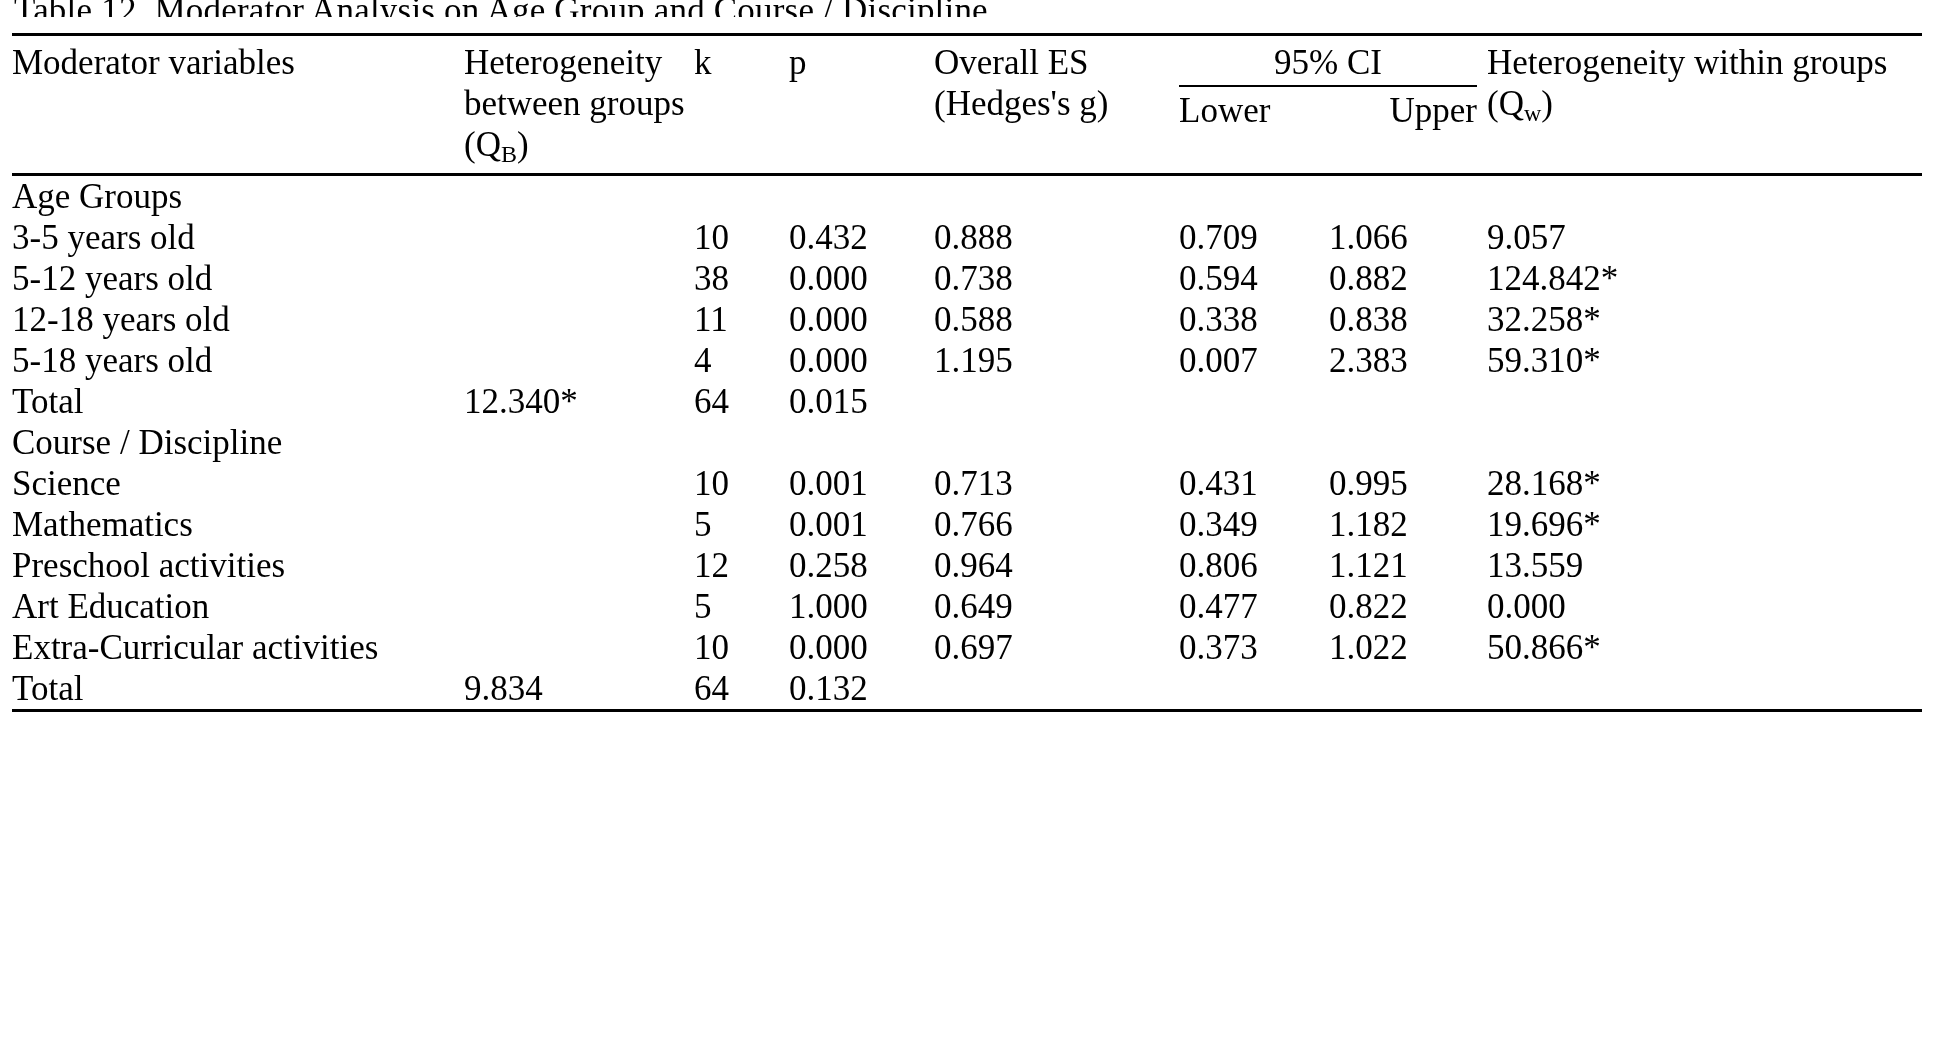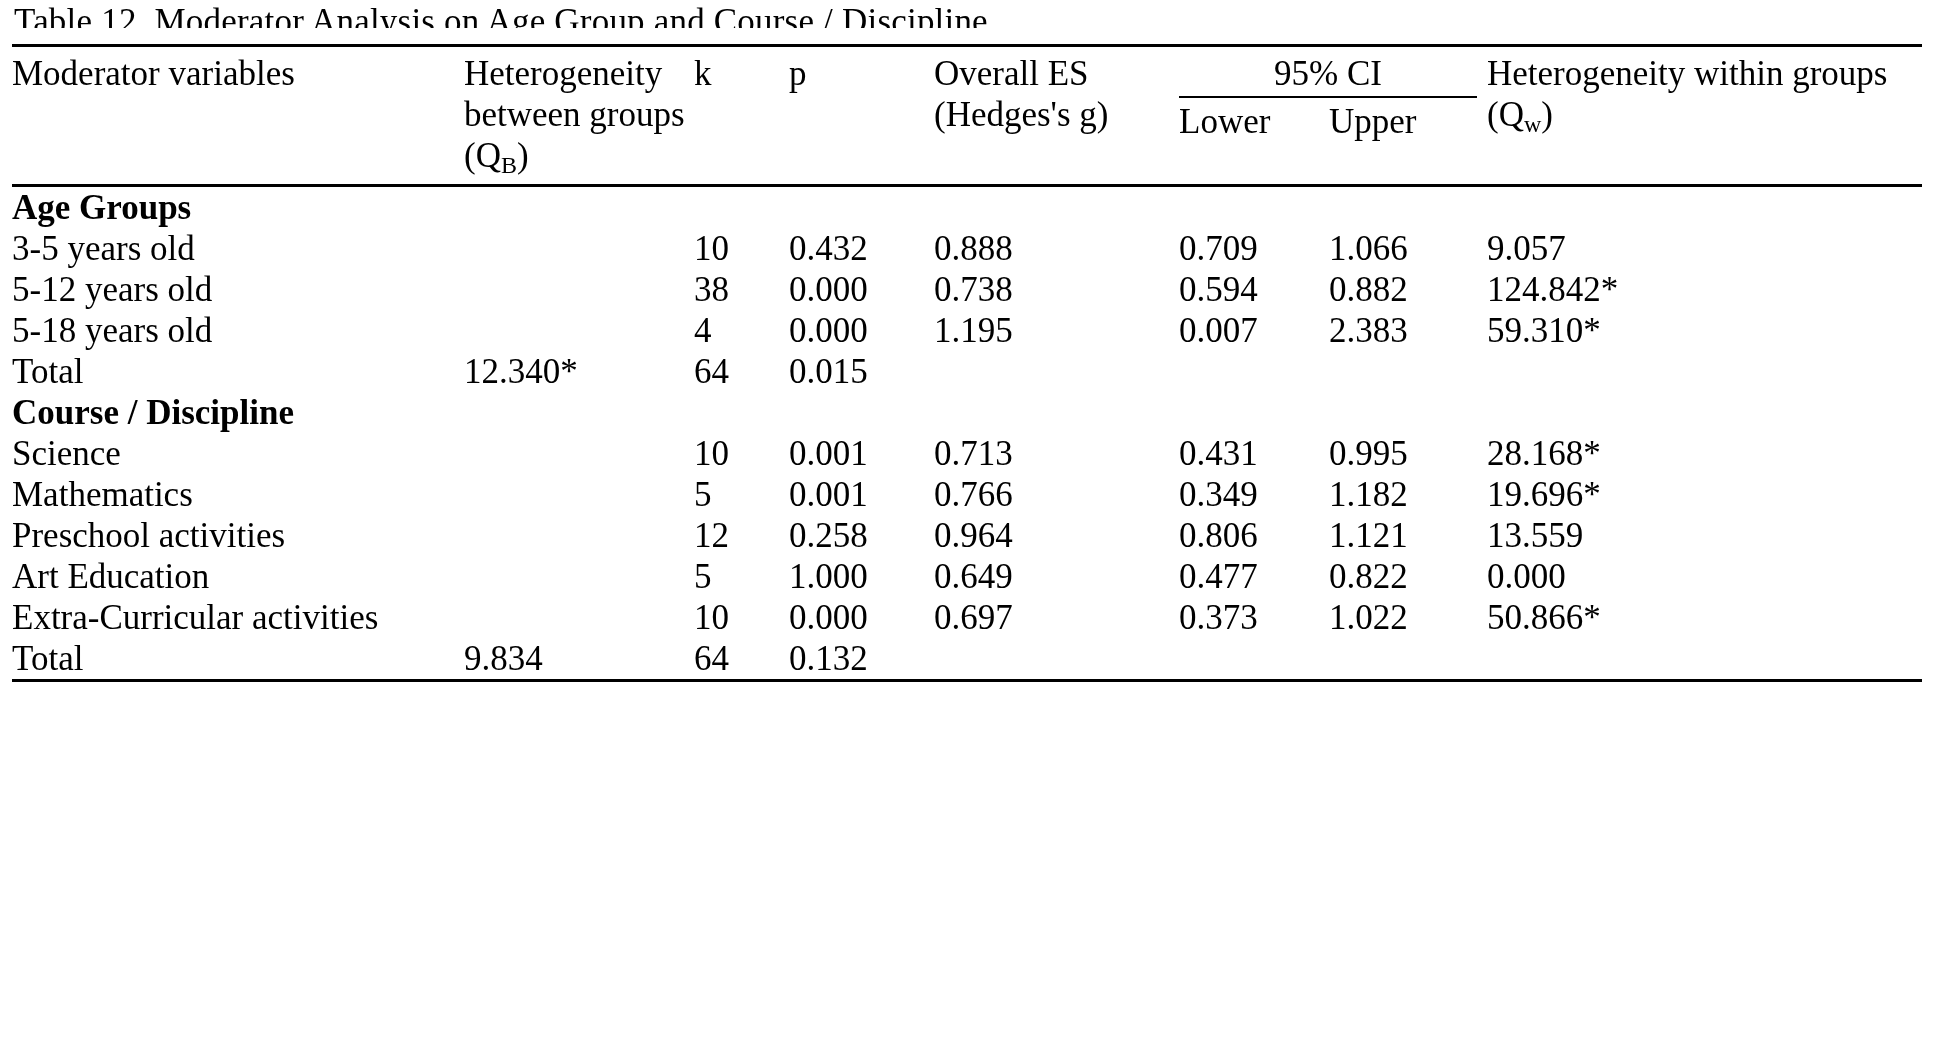--- a/index.html
+++ b/index.html
@@ -12,21 +12,21 @@
     height: 1054px;
     font-family: "Liberation Serif", serif;
     color: #000000;
     overflow: hidden;
   }
   .page {
     position: relative;
     width: 1934px;
     height: 1054px;
     box-sizing: border-box;
-    padding: 16px 12px;
+    padding: 5px 12px;
   }
   .table-caption {
     font-size: 35px;
     line-height: 40px;
     letter-spacing: 0.2px;
     white-space: nowrap;
     margin: 0 0 2px 2px;
     
     position: relative;
     top: -14px;
@@ -76,35 +76,35 @@
     border-bottom: 2px solid #000;
     padding-bottom: 2px;
     margin-bottom: 3px;
     width: 298px;
     text-align: center;
   }
   .ci-sub {
     display: flex;
   }
   .ci-sub span.lo { width: 150px; display: inline-block; }
-  .ci-sub span.up { width: 148px; display: inline-block; }
+  .ci-sub span.up { width: 148px; display: inline-block; text-align: right; }
 
   .sub {
     font-size: 24px;
     vertical-align: -6px;
     line-height: 0;
   }
 
   tbody td {
     padding-top: 2px;
     padding-bottom: 2px;
     white-space: nowrap;
   }
   tr.section-row td {
-    font-weight: bold;
+    font-weight: normal;
   }
   .footnote {
     font-size: 20px;
     line-height: 24px;
     margin-top: 4px;
     margin-left: 16px;
     white-space: nowrap;
     overflow: hidden;
     height: 14px;
   }
@@ -181,20 +181,30 @@
           <td>5-12 years old</td>
           <td></td>
           <td>38</td>
           <td>0.000</td>
           <td>0.738</td>
           <td>0.594</td>
           <td>0.882</td>
           <td>124.842*</td>
         </tr>
         <tr>
+          <td>12-18 years old</td>
+          <td></td>
+          <td>11</td>
+          <td>0.000</td>
+          <td>0.588</td>
+          <td>0.338</td>
+          <td>0.838</td>
+          <td>32.258*</td>
+        </tr>
+        <tr>
           <td>5-18 years old</td>
           <td></td>
           <td>4</td>
           <td>0.000</td>
           <td>1.195</td>
           <td>0.007</td>
           <td>2.383</td>
           <td>59.310*</td>
         </tr>
         <tr>

